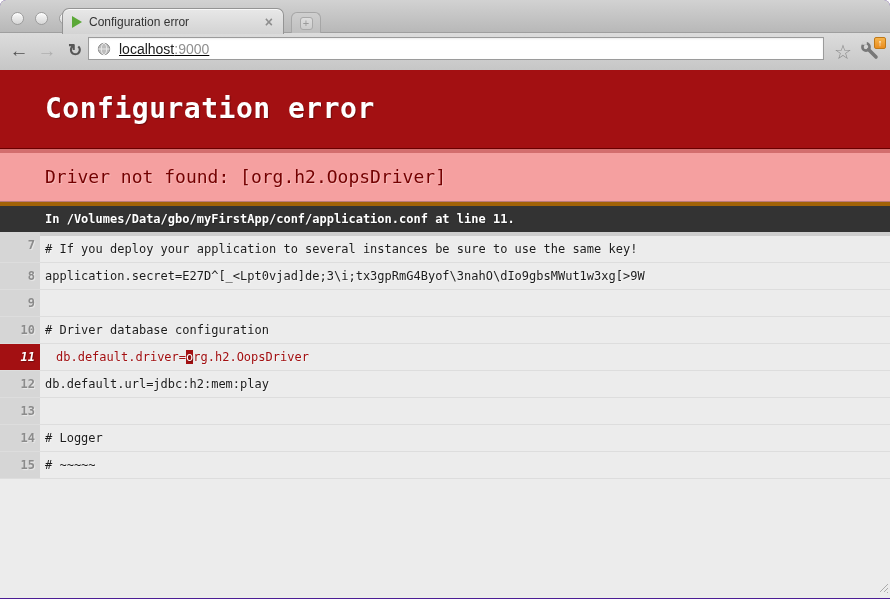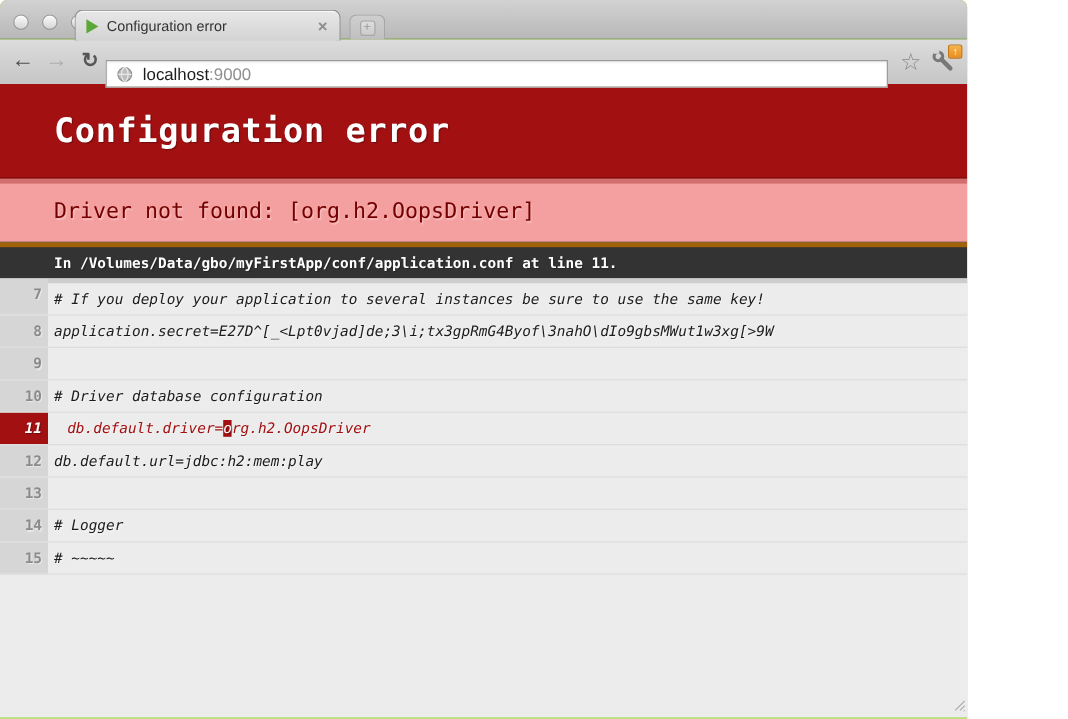--- a/index.html
+++ b/index.html
@@ -1,19 +1,19 @@
 <!DOCTYPE html>
 <html><head>
 <meta charset="utf-8">
 <style>
   * { margin: 0; padding: 0; box-sizing: border-box; }
   html, body { width: 890px; height: 599px; overflow: hidden; background: #fff;
                font-family: "Liberation Sans", sans-serif; }
-  .window { position: relative; width: 806px; height: 599px;
-            border-radius: 6px 6px 0 0; overflow: hidden; background: #84cc16; }
+  .window { position: relative; width: 890px; height: 599px;
+            border-radius: 6px 6px 0 0; overflow: hidden; background: #4c1d95; }
 
   
   .tabstrip { position: relative; height: 33px;
               background: linear-gradient(#d2d2d2, #b8b8b8);
               border-bottom: 1px solid #9f9f9f; }
   .traffic-lights { position: absolute; left: 11px; top: 12px; display: flex; gap: 11px; }
   .tl { width: 13px; height: 13px; border-radius: 50%;
         background: linear-gradient(#fafafa, #d6d6d6);
         border: 1px solid #9c9c9c; box-shadow: inset 0 1px 1px rgba(255,255,255,.8); }
 
@@ -39,24 +39,24 @@
                   background: linear-gradient(#dedede,#cccccc); }
 
   .toolbar { position: relative; height: 37px;
              background: linear-gradient(#dcdcdc, #c6c6c6); z-index: 2; }
   .navbtn { position: absolute; top: 5px; width: 26px; height: 26px; text-align: center;
             line-height: 26px; font-size: 19px; font-weight: bold; }
   .back    { left: 6px;  color: #4e4e4e; }
   .forward { left: 34px; color: #aeaeae; }
   .reload  { left: 62px; color: #565656; font-size: 17px; }
 
-  .omnibox { position: absolute; left: 88px; right: 66px; top: 17px; height: 23px;
+  .omnibox { position: absolute; left: 88px; right: 66px; top: 4px; height: 23px;
              background: #fff; border: 1px solid #9b9b9b; border-radius: 0;
              display: flex; align-items: center; padding: 0 8px;
-             box-shadow: inset 0 1px 2px rgba(0,0,0,.08); }
+             box-shadow: inset 0 1px 2px rgba(0,0,0,.08); text-decoration: underline; }
   .globe { margin-right: 8px; display: inline-flex; }
   .url { font-size: 14px; white-space: nowrap; }
   .url-host { color: #1c1c1c; }
   .url-port { color: #8f8f8f; }
 
   .star-btn { position: absolute; right: 34px; top: 6px; width: 26px; height: 26px;
               text-align: center; line-height: 26px; font-size: 20px; color: #8a8a8a; }
   .wrench-btn { position: absolute; right: 5px; top: 7px; width: 26px; height: 24px; }
   .badge { position: absolute; top: -3px; right: -1px; width: 12px; height: 12px;
            background: linear-gradient(#f6b44c, #ea8d20); border: 1px solid #bf7817;
@@ -76,21 +76,21 @@
   h2.location { background: #333; border-top: 4px solid #a16207; color: #fff;
                 text-shadow: 1px 1px 1px rgba(0,0,0,.3); padding: 5px 45px;
                 font-size: 12px; line-height: 16px; font-weight: bold; }
   #code-lines pre { display: flex; border-bottom: 1px solid #DDD; font-size: 12px;
                     line-height: 16px; position: relative;
                     font-family: "DejaVu Sans Mono", "Liberation Mono", monospace;
                     text-shadow: 1px 1px 1px rgba(255,255,255,.5); }
   #code-lines .line { width: 40px; padding: 5px; text-align: right; font-weight: bold;
                       background: #D6D6D6; color: #8B8B8B; flex: none; }
   #code-lines .code { flex: 1; padding: 5px; min-height: 26px; white-space: pre;
-                      color: #1c1c1c; font-style: italic; }
+                      color: #1c1c1c; }
   #code-lines pre:first-child .code { border-top: 4px solid #CDCDCD; }
   #code-lines pre.error .line { background: #A31012; color: #fff;
                                 text-shadow: 1px 1px 1px rgba(0,0,0,.3); font-style: italic; }
   #code-lines pre.error .code { color: #A31012; padding-left: 16px; }
   #code-lines .marker { background: #A31012; color: #fff;
                         text-shadow: 1px 1px 1px rgba(0,0,0,.3); }
 
   .grip { position: absolute; right: 1px; bottom: 1px; }
 </style>
 </head>

